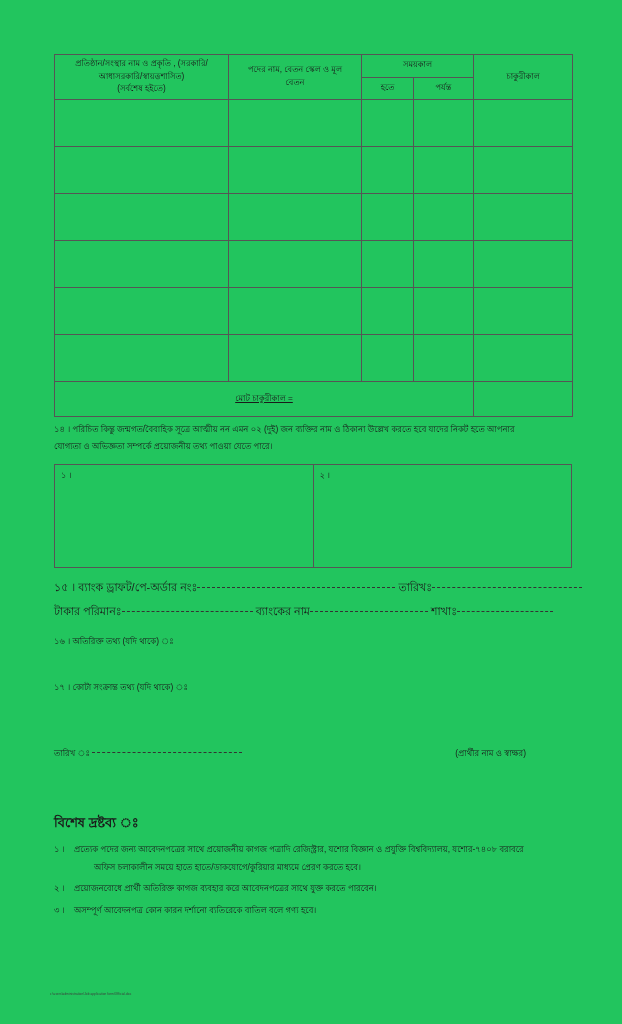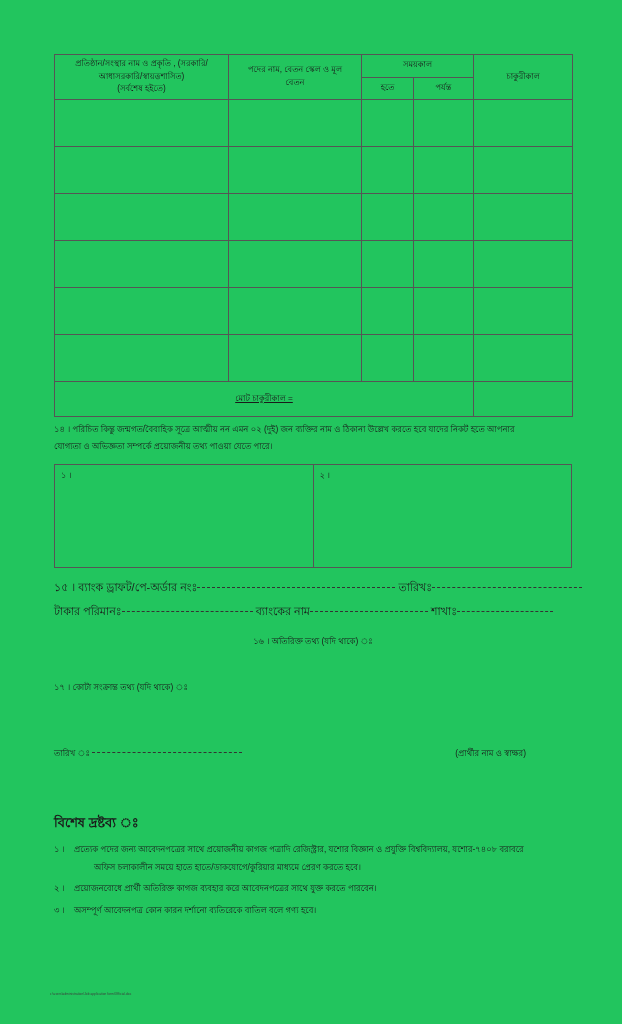--- a/index.html
+++ b/index.html
@@ -298,21 +298,21 @@
         <span>ব্যাংক ড্রাফট/পে-অর্ডার নংঃ</span><span class="fill f-200"></span>
         <span>তারিখঃ</span><span class="fill f-150"></span>
       </div>
       <div class="line-15b">
         <span>টাকার পরিমানঃ</span><span class="fill f-130"></span>
         <span>ব্যাংকের নাম</span><span class="fill f-120"></span>
         <span>শাখাঃ</span><span class="fill f-95"></span>
       </div>
     </div>
 
-    <div class="q-block" style="margin-top:9px;text-align:center;">
+    <div class="q-block" style="margin-top:9px;">
       <div class="q-line">
         <span class="q-num">১৬ ।</span>
         <span>অতিরিক্ত তথ্য (যদি থাকে) ঃ</span>
         <span></span>
       </div>
     </div>
 
     <div class="spacer-md"></div>
 
     <div>

